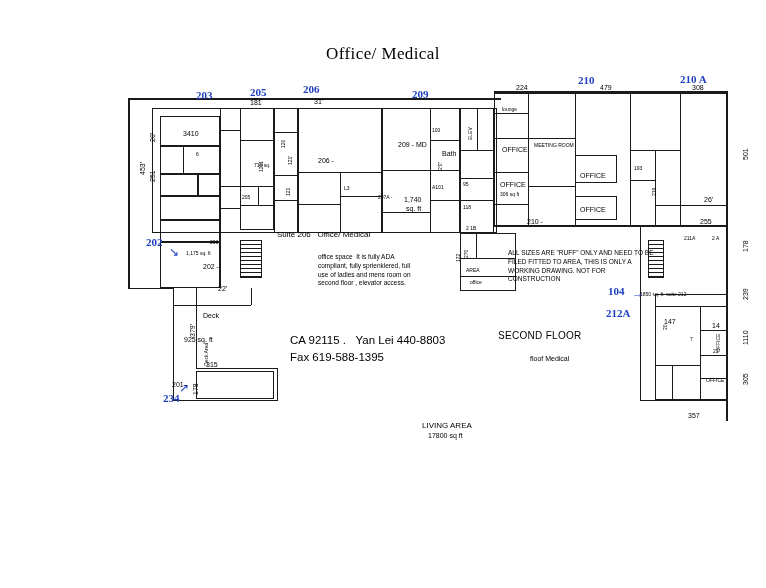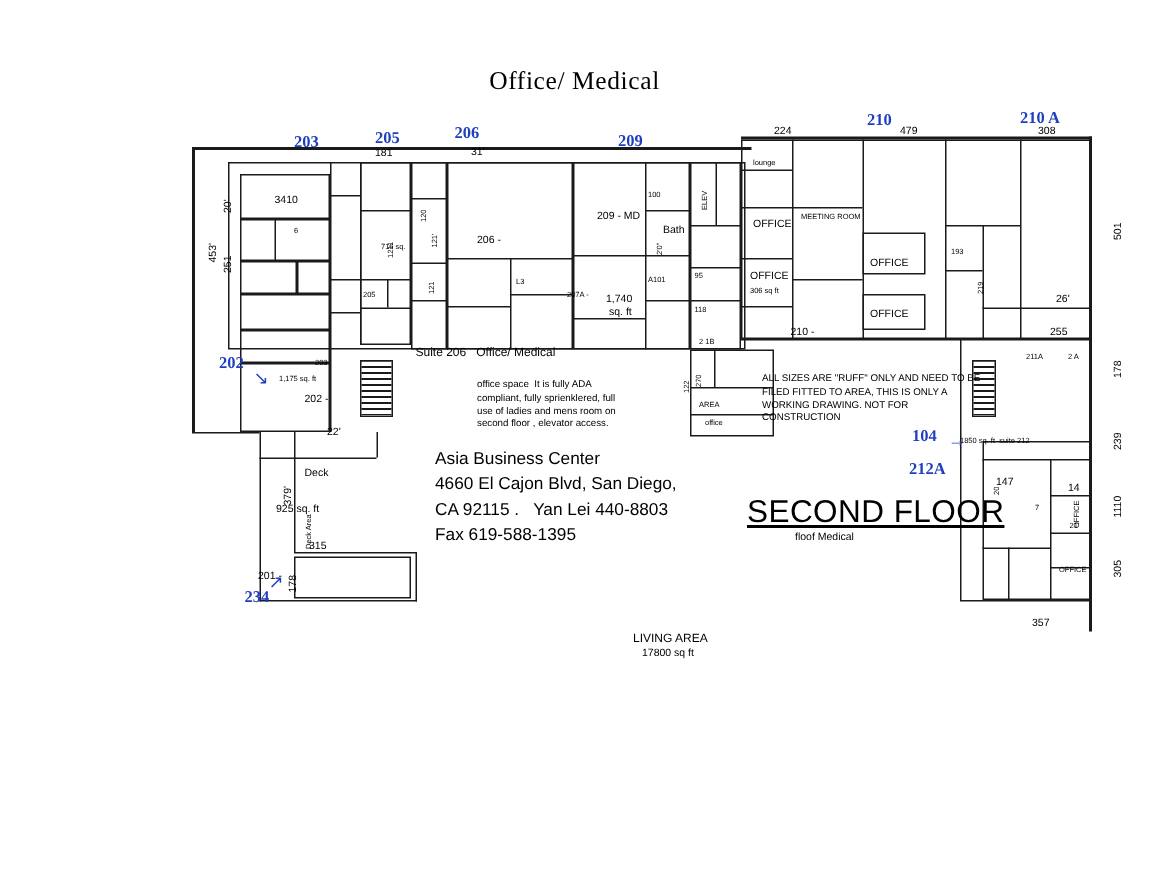--- a/index.html
+++ b/index.html
@@ -312,24 +312,22 @@
   <div class="note" style="left:318px; top:253px;">office space  It is fully ADA
 compliant, fully sprienklered, full
 use of ladies and mens room on
 second floor , elevator access.</div>
 
   <div class="note" style="left:508px; top:249px;">ALL SIZES ARE "RUFF" ONLY AND NEED TO BE
 FILED FITTED TO AREA, THIS IS ONLY A
 WORKING DRAWING. NOT FOR
 CONSTRUCTION</div>
 
-  <div class="addr" style="left:290px; top:298px;">Asia Business Center</div>
-  <div class="addr" style="left:290px; top:315px;">4660 El Cajon Blvd, San Diego,</div>
   <div class="addr" style="left:290px; top:332px;">CA 92115 .   Yan Lei 440-8803</div>
   <div class="addr" style="left:290px; top:349px;">Fax 619-588-1395</div>
 
-  <div class="sf" style="left:498px; top:330px; font-size:21px;text-decoration:underline;">SECOND FLOOR</div>
+  <div class="sf" style="left:498px; top:330px; font-size:10px;">SECOND FLOOR</div>
   <div class="t t7" style="left:530px; top:355px;">floof Medical</div>
 
   <div class="t t8" style="left:422px; top:421px;">LIVING AREA</div>
   <div class="t t7" style="left:428px; top:432px;">17800 sq ft</div>
 
 </div>
 
 </body></html>

